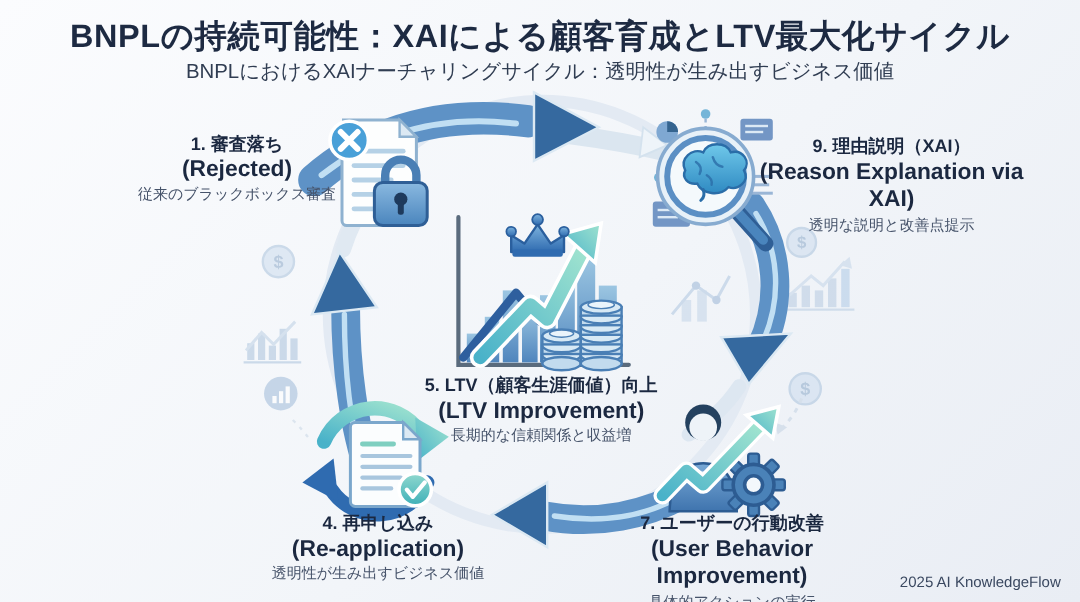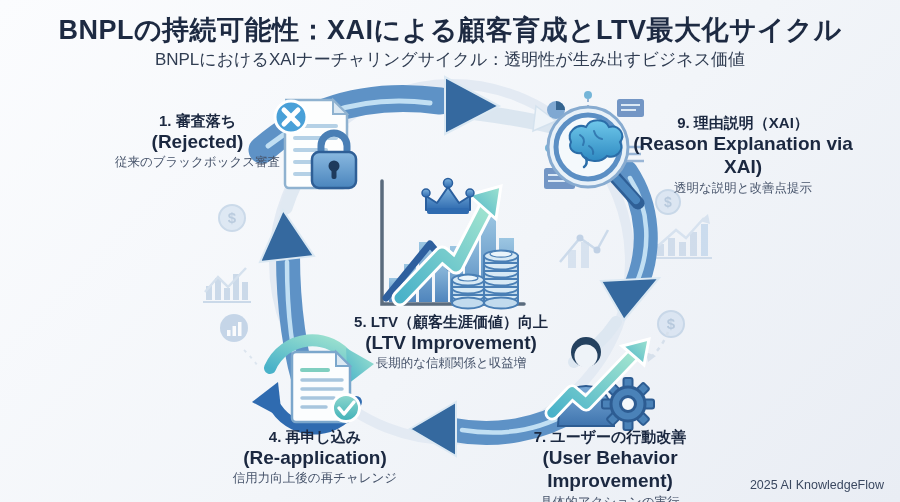--- a/index.html
+++ b/index.html
@@ -335,21 +335,21 @@
 
 <div class="txt step s3">
   <div class="l1">7. ユーザーの行動改善</div>
   <div class="l2">(User Behavior Improvement)</div>
   <div class="l3">具体的アクションの実行</div>
 </div>
 
 <div class="txt step s4">
   <div class="l1">4. 再申し込み</div>
   <div class="l2">(Re-application)</div>
-  <div class="l3">信用力向上後の再チャレンジ</div>
+  <div class="l3">透明性が生み出すビジネス価値</div>
 </div>
 
 <div class="txt step s5">
   <div class="l1">5. LTV（顧客生涯価値）向上</div>
   <div class="l2">(LTV Improvement)</div>
   <div class="l3">長期的な信頼関係と収益増</div>
 </div>
 
 <div class="credit">2025 AI KnowledgeFlow</div>
 

